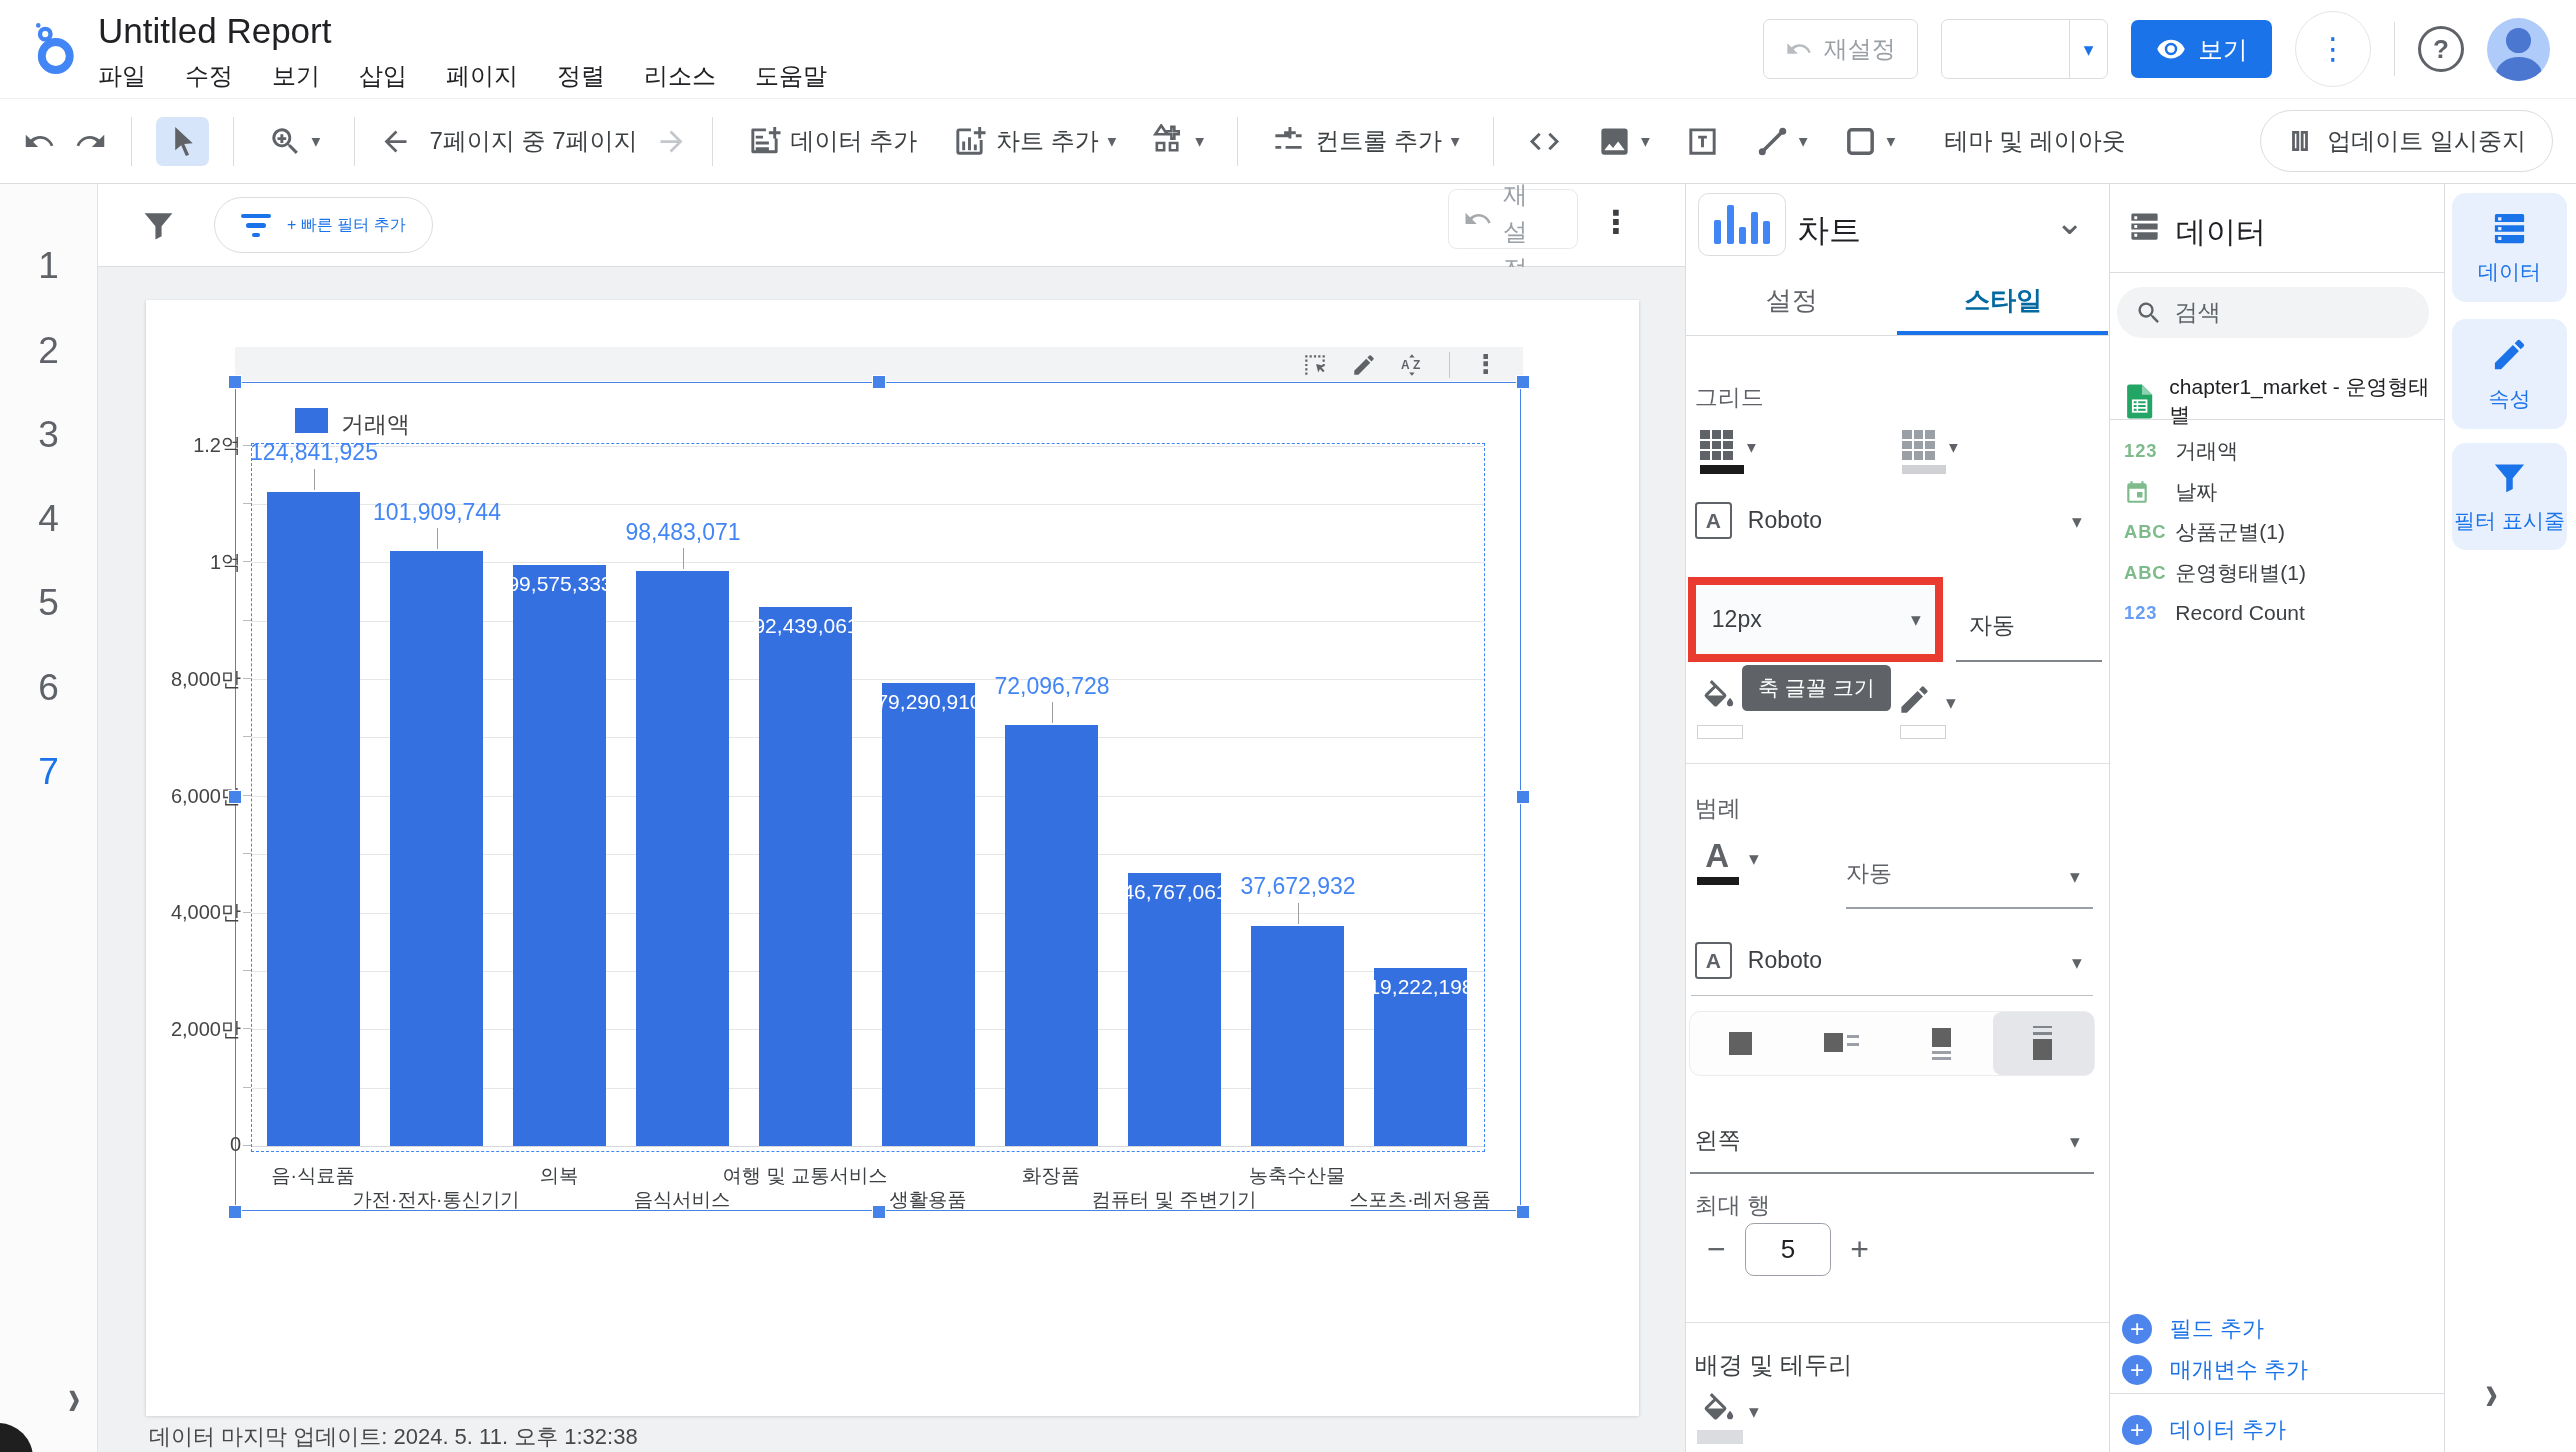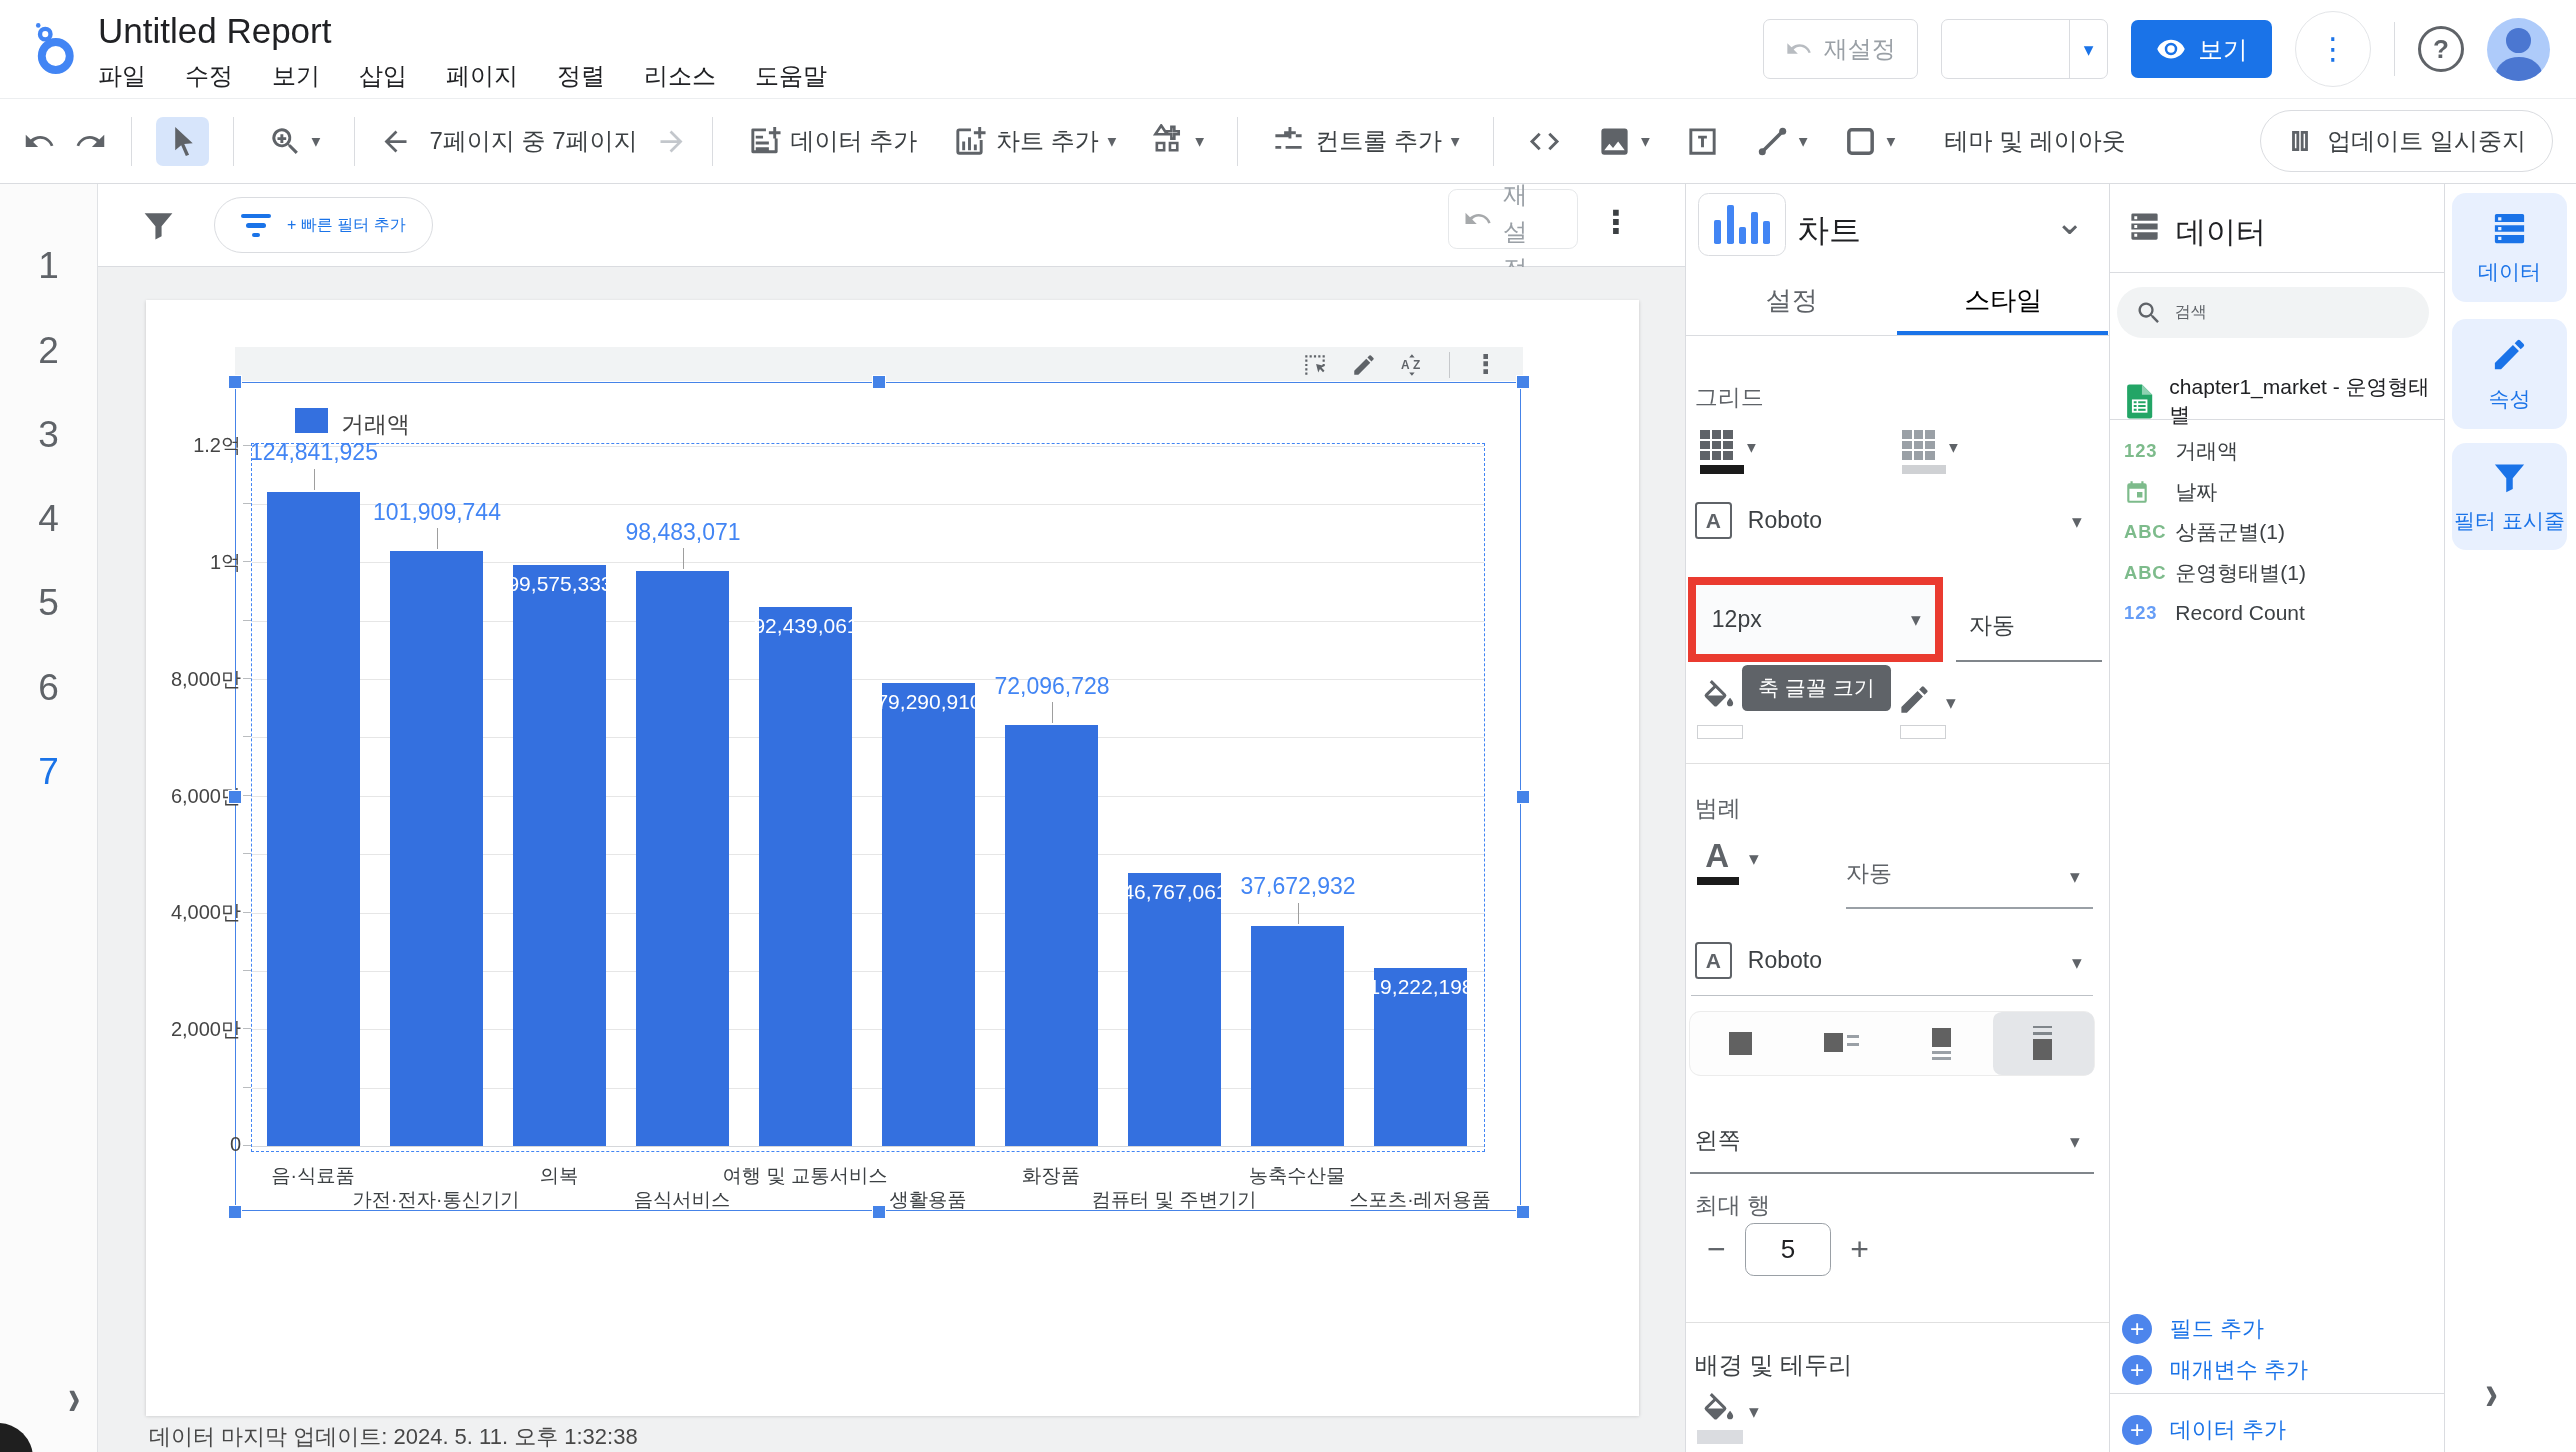--- a/index.html
+++ b/index.html
@@ -104,21 +104,21 @@
 
   
   .props{width:423px;background:#fff;border-left:0.9px solid #dadce0;position:relative;font-size:23px;color:#3c4043;}
   .p-iconbox{left:12.3px;top:8.8px;width:88px;height:63px;border:0.9px solid #dadce0;border-radius:10.5px;
              display:flex;align-items:flex-end;justify-content:center;gap:5.3px;padding-bottom:10.5px;box-sizing:border-box;}
   .p-iconbox i{display:block;width:7px;background:#4285f4;border-radius:1.8px;}
   .p-title{left:111px;top:24.6px;font-size:32px;color:#202124;}
   .p-chev{left:369px;top:17.5px;font-size:35px;color:#5f6368;}
   .tabs{left:0;top:81px;width:100%;height:70px;display:flex;}
   .tab{flex:1;display:flex;align-items:center;justify-content:center;font-size:26px;color:#5f6368;}
-  .tab.active{color:#000000;}
+  .tab.active{color:#0369a1;font-weight:bold;}
   .tab-underline{left:211px;top:147px;width:211px;height:4.4px;background:#1a73e8;}
   .tabs-bottom{left:0;top:151px;width:100%;height:0.9px;background:#dadce0;}
   .sec-divider{position:absolute;left:0;width:100%;height:0.9px;background:#e0e0e0;}
   .p-body{position:absolute;left:0;top:172px;width:423px;height:1098px;}
   .sec-label{position:absolute;left:8.8px;font-size:23px;color:#5f6368;}
   .gridsw .cells{width:33px;height:30px;display:grid;grid-template-columns:repeat(3,1fr);grid-template-rows:repeat(3,1fr);gap:1.8px;}
   .gridsw .cells i{background:#5f6368;}
   .gridsw{display:flex;flex-direction:column;gap:5.3px;position:absolute;}
   .gridsw .bar-k{width:44px;height:8.8px;}
   .sw-caret{position:absolute;font-size:17.5px;color:#5f6368;}
@@ -144,21 +144,21 @@
   .stepper{position:absolute;display:flex;align-items:center;gap:19.3px;font-size:32px;color:#5f6368;}
   .stepbox{width:84px;height:51px;border:0.9px solid #9aa0a6;border-radius:8.8px;display:flex;align-items:center;justify-content:center;
            font-size:26px;color:#202124;}
 
   
   .datap{width:334px;background:#fff;border-left:0.9px solid #dadce0;position:relative;font-size:21px;color:#3c4043;}
   .d-title{left:66px;top:28px;font-size:30px;color:#202124;}
   .d-icon{left:16px;top:24.6px;width:37px;height:35px;}
   .d-div{position:absolute;left:0;width:100%;height:0.9px;background:#dadce0;}
   .search{left:7px;top:103px;width:312px;height:51px;background:#f1f3f4;border-radius:26px;display:flex;align-items:center;
-          padding:0 17.5px;box-sizing:border-box;gap:12.3px;color:#5f6368;font-size:16px;}
+          padding:0 17.5px;box-sizing:border-box;gap:12.3px;color:#5f6368;font-size:23px;}
   .search .ico{width:28px;height:28px;}
   .srcrow{left:16px;top:189px;display:flex;align-items:center;gap:16px;font-size:21px;color:#202124;}
   .sheet{width:28px;height:35px;}
   .fieldrow{position:absolute;left:0;width:100%;height:40px;display:flex;align-items:center;}
   .badge{width:46px;margin-left:14px;font-size:18.4px;font-weight:bold;letter-spacing:0.9px;}
   .badge.green{color:#7dbb8b;}
   .badge.blue{color:#669df6;}
   .fname{margin-left:5.3px;color:#3c4043;}
   .actrow{position:absolute;left:12.3px;display:flex;align-items:center;gap:17.5px;color:#1a73e8;font-size:22px;}
   .pluscirc{width:30px;height:30px;border-radius:50%;background:#4d85ec;color:#fff;display:flex;align-items:center;justify-content:center;

